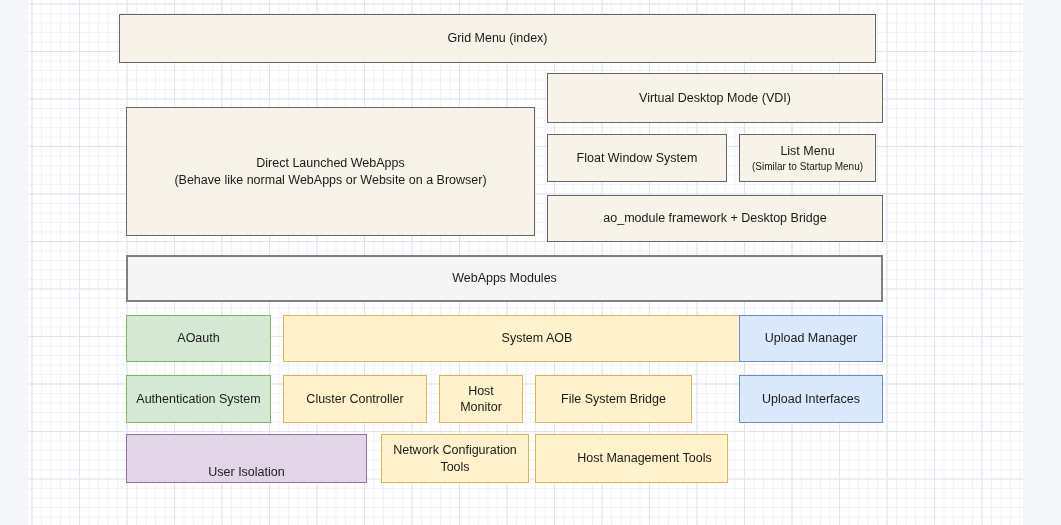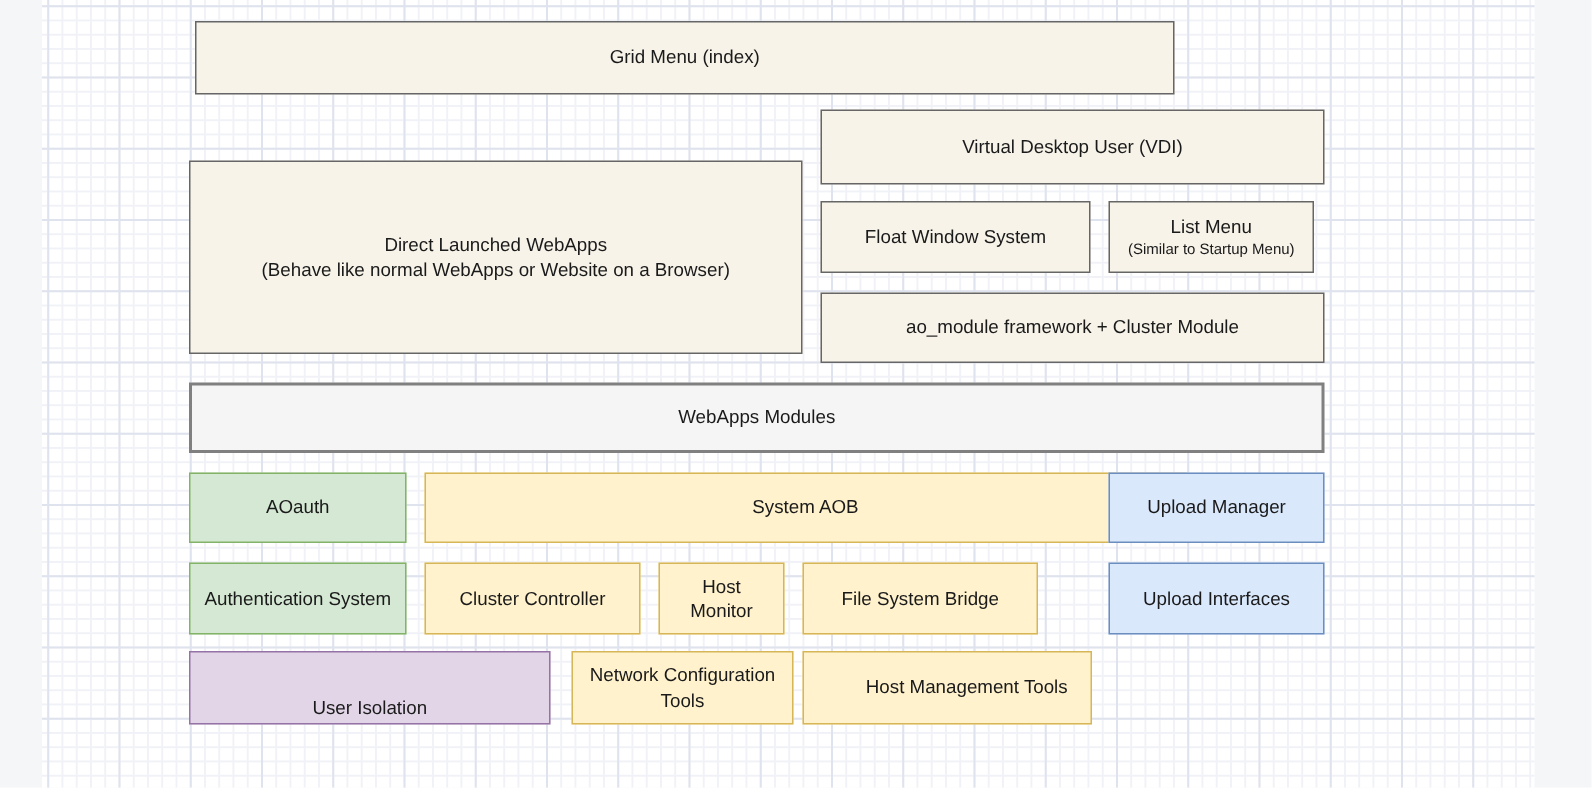--- a/index.html
+++ b/index.html
@@ -52,21 +52,21 @@
   .node .line.small { font-size: 10px; }
 
   .cream  { background: #f7f3e9; border: 1.5px solid #666666; }
   .graybx { background: #f5f5f5; border: 2px solid #808080; }
   .green  { background: #d5e8d4; border: 1.5px solid #82b366; }
   .yellow { background: #fff2cc; border: 1.5px solid #d6b656; }
   .blue   { background: #dae8fc; border: 1.5px solid #6c8ebf; }
   .purple { background: #e1d5e7; border: 1.5px solid #9673a6; }
 
   
-  .n-grid-menu        { left: 130px; top: 14px;  width: 653px; height: 49px; text-align: center; }
+  .n-grid-menu        { left: 119px; top: 14px;  width: 757px; height: 49px; text-align: center; }
   .n-direct-webapps   { left: 126px; top: 83px;  width: 409px; height: 129px; margin-top: 24px; }
   .n-vdi              { left: 547px; top: 73px;  width: 336px; height: 50px; }
   .n-float-window     { left: 547px; top: 134px; width: 180px; height: 48px; }
   .n-list-menu        { left: 739px; top: 134px; width: 137px; height: 48px; }
   .n-ao-module        { left: 547px; top: 195px; width: 336px; height: 47px; }
   .n-webapps-modules  { left: 126px; top: 255px; width: 757px; height: 47px; }
   .n-aoauth           { left: 126px; top: 315px; width: 145px; height: 47px; }
   .n-system-aob       { left: 283px; top: 315px; width: 508px; height: 47px; }
   .n-upload-manager   { left: 739px; top: 315px; width: 144px; height: 47px; }
   .n-auth-system      { left: 126px; top: 375px; width: 145px; height: 48px; }
@@ -87,34 +87,34 @@
   <div class="node cream n-grid-menu">
     <span class="line">Grid Menu (index)</span>
   </div>
 
   <div class="node cream n-direct-webapps">
     <span class="line">Direct Launched WebApps</span>
     <span class="line">(Behave like normal WebApps or Website on a Browser)</span>
   </div>
 
   <div class="node cream n-vdi">
-    <span class="line">Virtual Desktop User (VDI)</span>
+    <span class="line">Virtual Desktop Mode (VDI)</span>
   </div>
 
   <div class="node cream n-float-window">
     <span class="line">Float Window System</span>
   </div>
 
   <div class="node cream n-list-menu">
     <span class="line">List Menu</span>
     <span class="line small">(Similar to Startup Menu)</span>
   </div>
 
   <div class="node cream n-ao-module">
-    <span class="line">ao_module framework + Cluster Module</span>
+    <span class="line">ao_module framework + Desktop Bridge</span>
   </div>
 
   <div class="node graybx n-webapps-modules">
     <span class="line">WebApps Modules</span>
   </div>
 
   <div class="node green n-aoauth">
     <span class="line">AOauth</span>
   </div>
 

